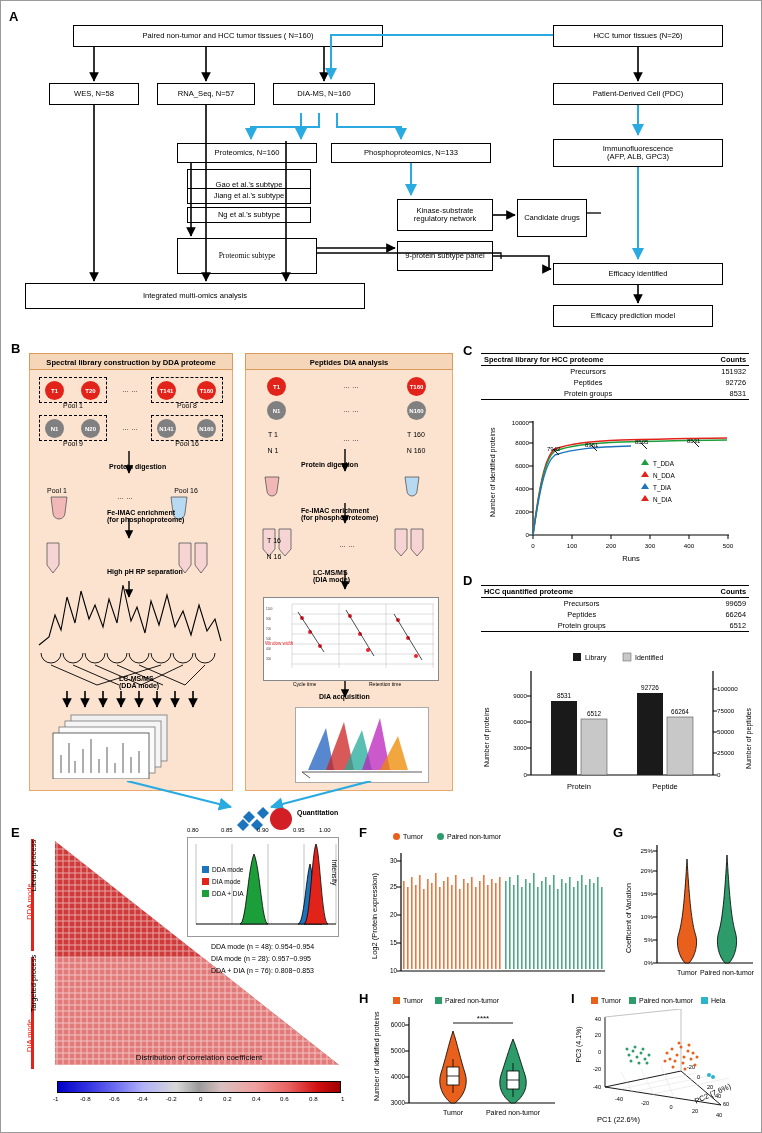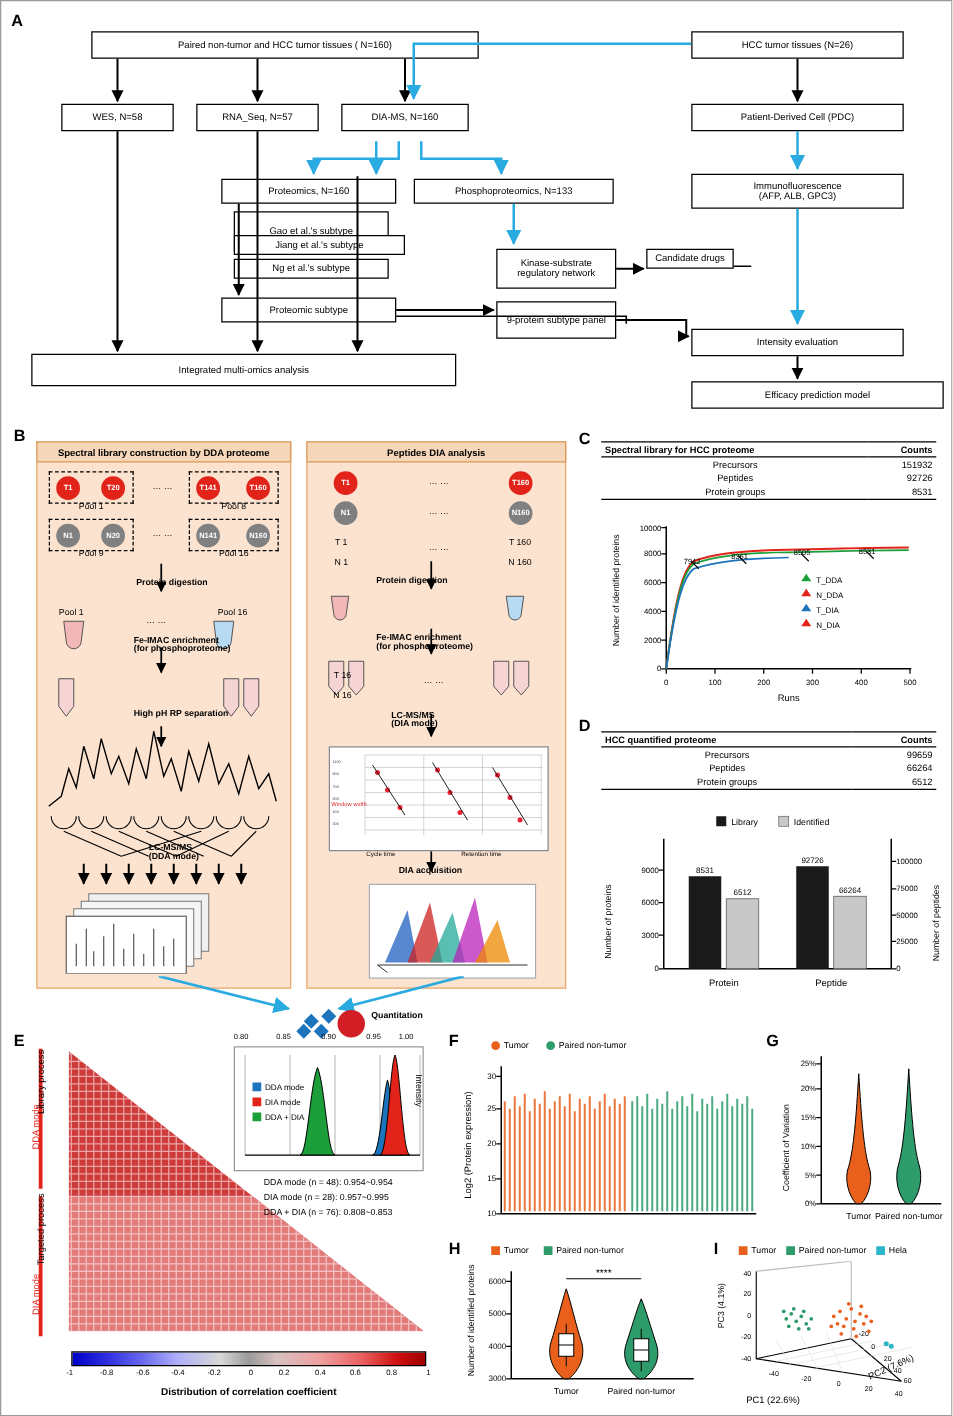--- a/index.html
+++ b/index.html
@@ -39,36 +39,36 @@
   <div class="abs box" style="left:552px;top:82px;width:170px;height:22px;">Patient-Derived Cell (PDC)</div>
 
   <div class="abs box" style="left:176px;top:142px;width:140px;height:20px;">Proteomics, N=160</div>
   <div class="abs box" style="left:330px;top:142px;width:160px;height:20px;">Phosphoproteomics, N=133</div>
   <div class="abs box" style="left:552px;top:138px;width:170px;height:28px;white-space:pre-line;">Immunofluorescence
 (AFP, ALB, GPC3)</div>
 
   <div class="abs box" style="left:186px;top:168px;width:124px;height:32px;">
     <span>Gao et al.'s subtype</span>
   </div>
-  <div class="abs box" style="left:186px;top:187px;width:137px;height:16px;">
+  <div class="abs box" style="left:186px;top:187px;width:124px;height:16px;">
     <span>Jiang et al.'s subtype</span>
   </div>
   <div class="abs box" style="left:186px;top:206px;width:124px;height:16px;">
     <span>Ng et al.'s subtype</span>
   </div>
 
   <div class="abs box" style="left:396px;top:198px;width:96px;height:32px;">Kinase-substrate regulatory network</div>
-  <div class="abs box" style="left:516px;top:198px;width:70px;height:16px;">Candidate drugs</div>
-
-  <div class="abs box" style="left:176px;top:237px;width:140px;height:20px;">Proteomic subtype</div>
+  <div class="abs box" style="left:516px;top:198px;width:70px;height:38px;">Candidate drugs</div>
+
+  <div class="abs box" style="left:176px;top:237px;width:140px;height:36px;font-family:Liberation Serif, serif;">Proteomic subtype</div>
   <div class="abs box" style="left:396px;top:240px;width:96px;height:30px;">9-protein subtype panel</div>
 
   <div class="abs box" style="left:24px;top:282px;width:340px;height:26px;">Integrated multi-omics analysis</div>
-  <div class="abs box" style="left:552px;top:262px;width:170px;height:22px;">Intensity evaluation</div>
-  <div class="abs box" style="left:552px;top:304px;width:202px;height:22px;">Efficacy prediction model</div>
+  <div class="abs box" style="left:552px;top:262px;width:170px;height:22px;">Efficacy identified</div>
+  <div class="abs box" style="left:552px;top:304px;width:160px;height:22px;">Efficacy prediction model</div>
 
   <svg class="abs" style="left:0;top:0;width:762px;height:340px;pointer-events:none;">
     <defs>
       <marker id="ab" markerWidth="7" markerHeight="7" refX="5.5" refY="3" orient="auto">
         <path d="M0,0 L6,3 L0,6 z" fill="#000"></path>
       </marker>
       <marker id="abb" markerWidth="7" markerHeight="7" refX="5.5" refY="3" orient="auto">
         <path d="M0,0 L6,3 L0,6 z" fill="#29ABE2"></path>
       </marker>
     </defs>
@@ -524,21 +524,21 @@
     <span class="abs" style="left:62px;">-0.6</span>
     <span class="abs" style="left:90px;">-0.4</span>
     <span class="abs" style="left:119px;">-0.2</span>
     <span class="abs" style="left:152px;">0</span>
     <span class="abs" style="left:176px;">0.2</span>
     <span class="abs" style="left:205px;">0.4</span>
     <span class="abs" style="left:233px;">0.6</span>
     <span class="abs" style="left:262px;">0.8</span>
     <span class="abs" style="left:294px;">1</span>
   </div>
-  <div class="abs" style="left:56px;top:1108px;width:284px;text-align:center;font-size:8px;font-weight:bold;">Distribution of correlation coefficient</div>
+  <div class="abs" style="left:56px;top:1052px;width:284px;text-align:center;font-size:8px;font-weight:normal;">Distribution of correlation coefficient</div>
 
   <div class="abs panel-letter" style="left:358px;top:824px;">F</div>
   <div class="abs" style="left:392px;top:832px;width:220px;display:flex;gap:14px;">
     <div class="legend-item">
         <span class="sq" style="background:#E8601C;border-radius:50%;"></span>
         <span>Tumor</span>
       </div>
     <div class="legend-item">
         <span class="sq" style="background:#2E9B6B;border-radius:50%;"></span>
         <span>Paired non-tumor</span>

